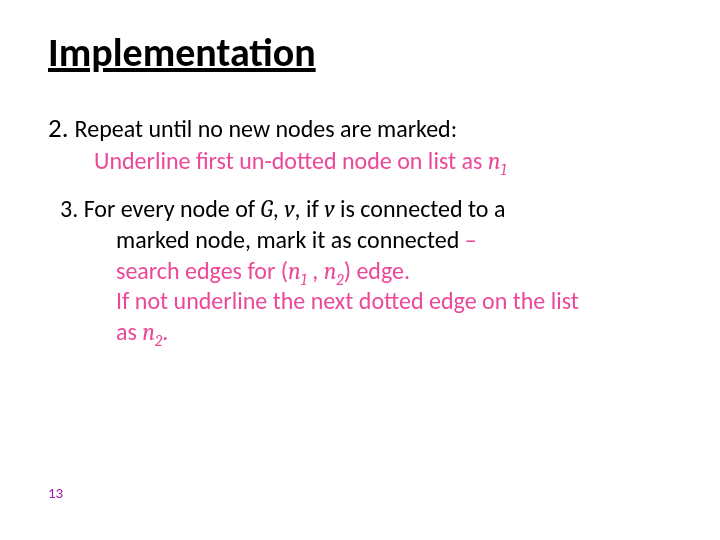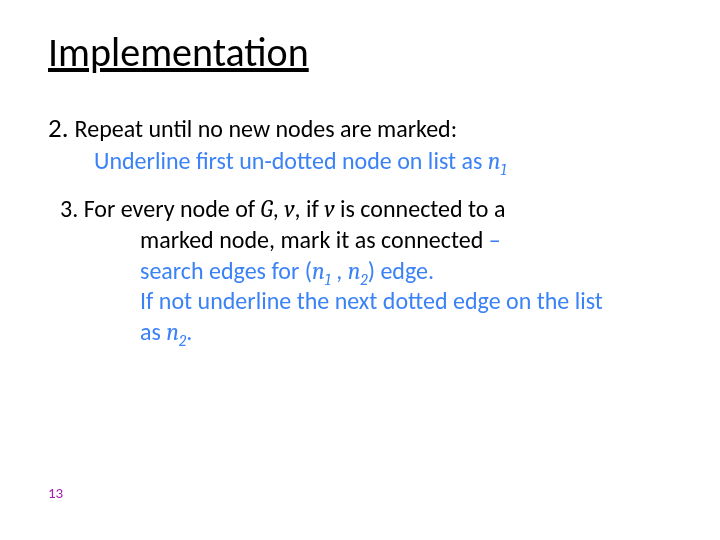--- a/index.html
+++ b/index.html
@@ -1,24 +1,24 @@
 <!DOCTYPE html>
 <html><head>
 <meta charset="utf-8">
 <style>
 html,body{margin:0;padding:0;width:720px;height:540px;background:#fff;font-family:Calibri,"Segoe UI",Arial,sans-serif;color:#000}
 .slide{position:relative;width:720px;height:540px;box-sizing:border-box;padding:28px 48px 0 48px}
-.title{font-size:40px;font-weight:400;text-decoration:underline;margin:0 0 34px 0}
+.title{font-size:40px;font-weight:700;text-decoration:underline;margin:0 0 34px 0}
 .body{font-size:24px;line-height:1.28}
 .item2-lead{font-size:27px}
 .indent-a{margin-left:46px}
 .item3{margin-top:18px}
 .item3-lead{margin-left:12px}
-.indent-b{margin-left:92px}
-.red{color:#3b82f6}
+.indent-b{margin-left:68px}
+.red{color:#ec4899}
 .it{font-style:italic;font-family:Cambria,Georgia,serif}
 .sub{font-size:0.65em;vertical-align:sub;line-height:0}
 .pagenum{position:absolute;left:48px;bottom:38px;font-size:15px;color:#a21caf}
 </style>
 </head>
 <body>
 
 <div class="slide">
   <h1 class="title">Implementation</h1>
 

